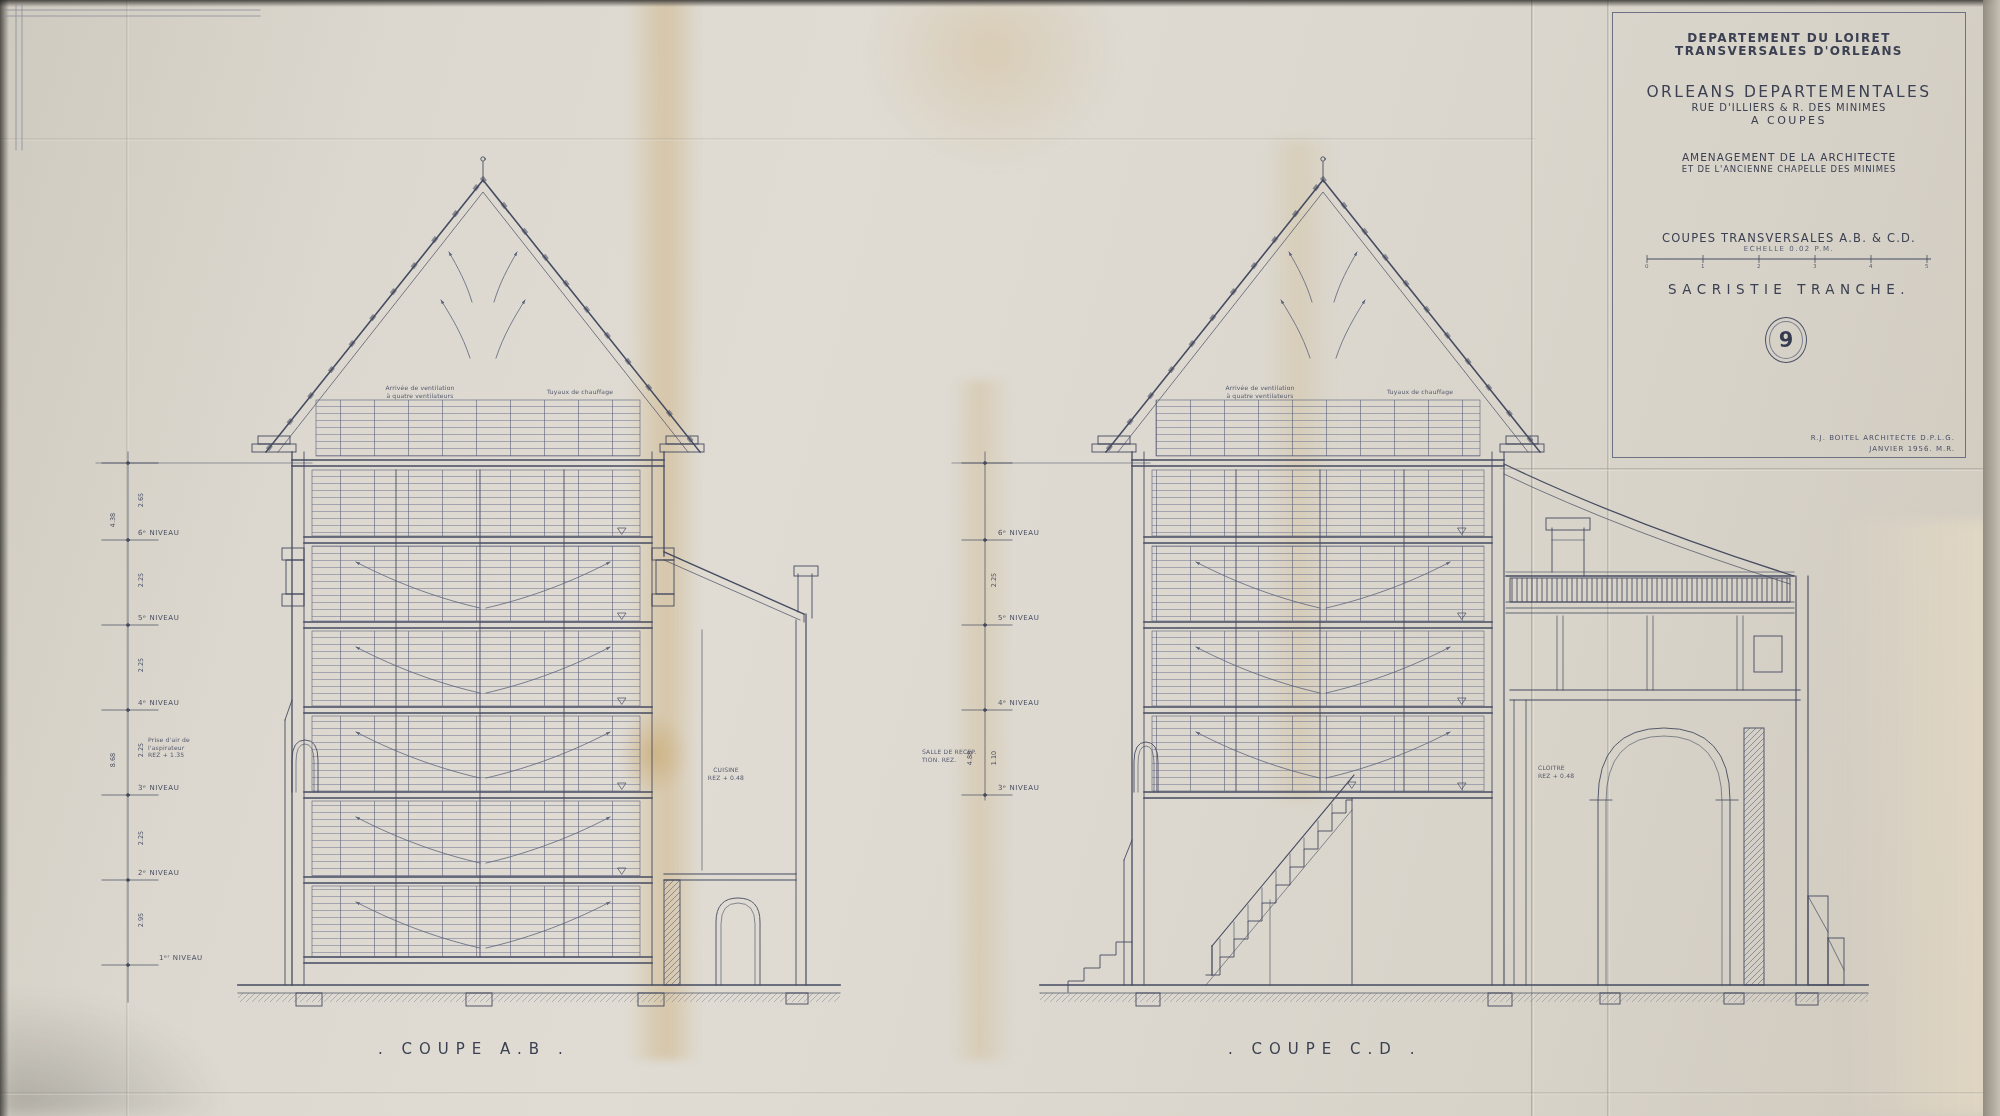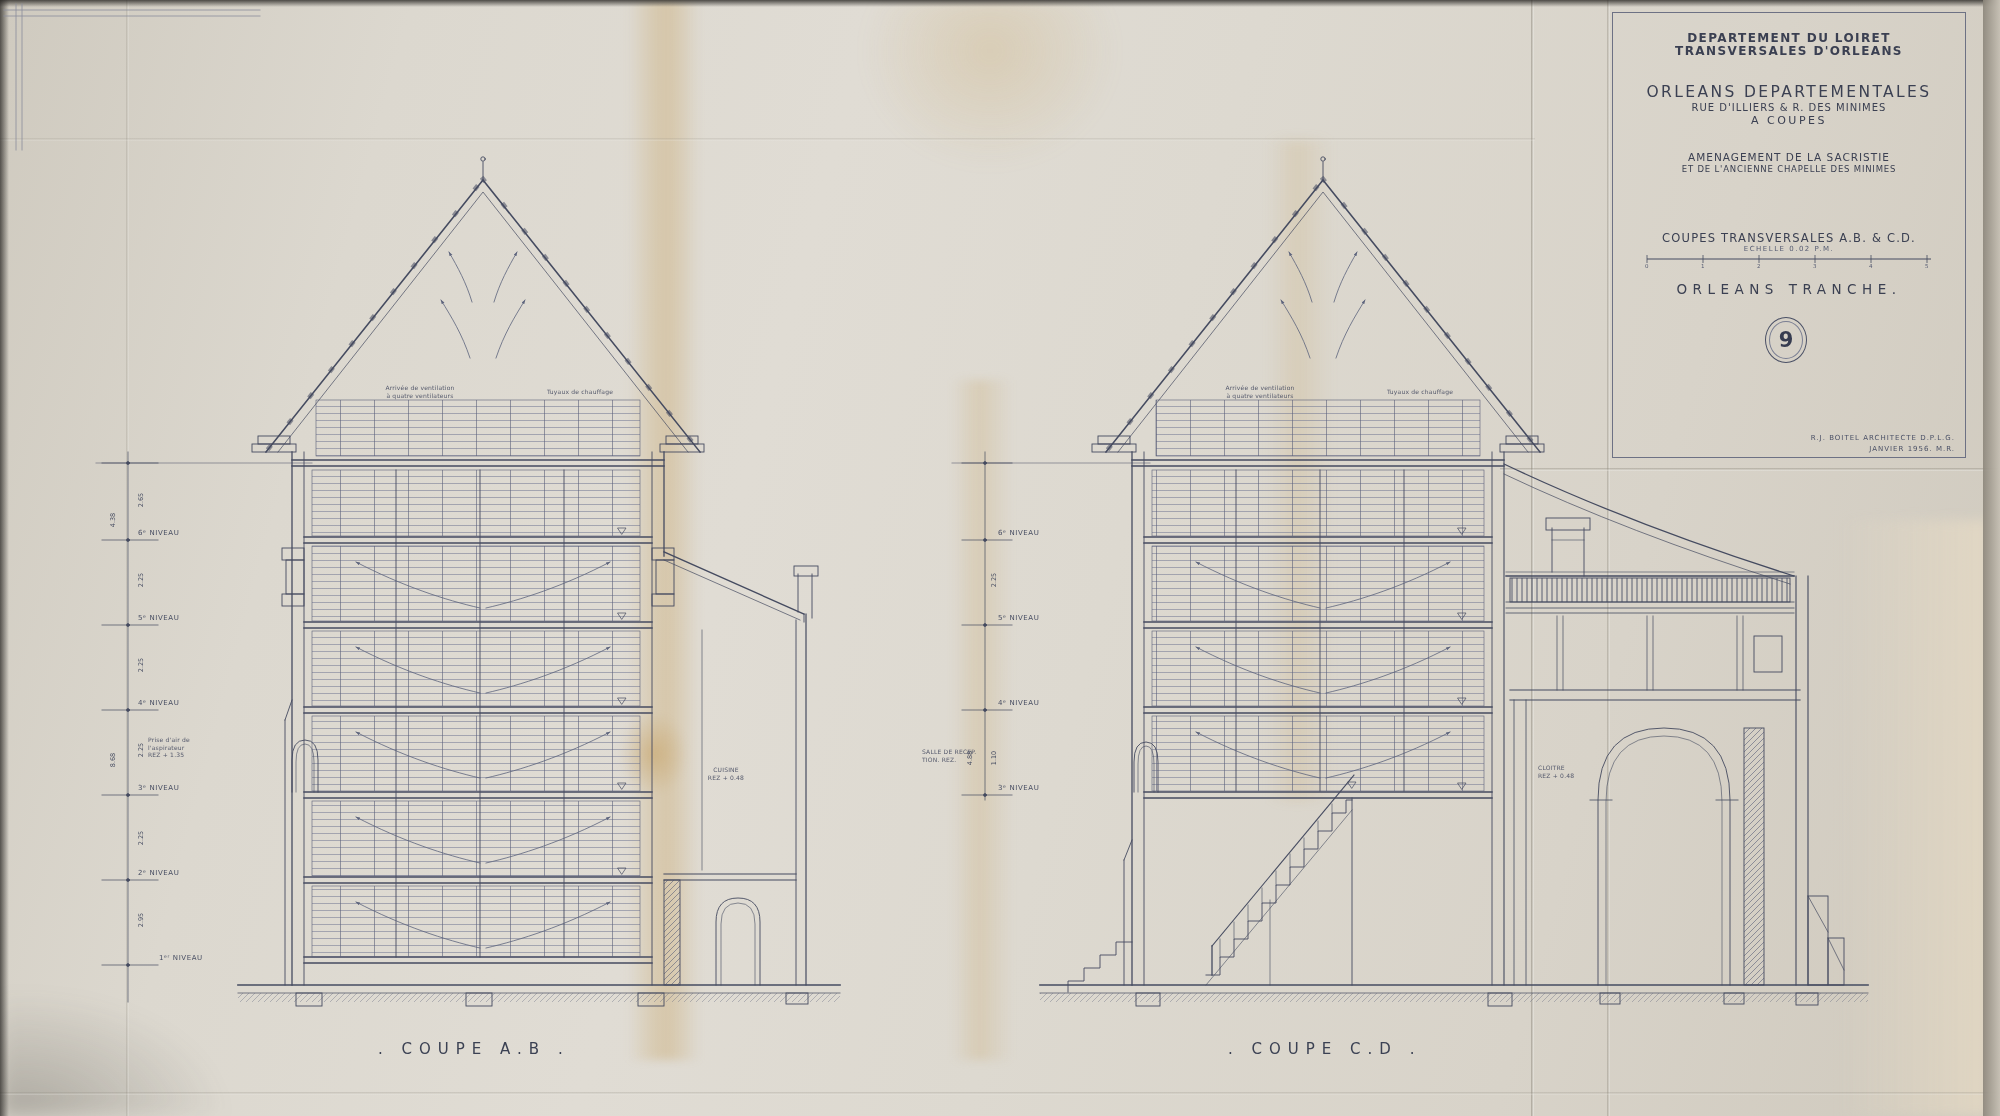--- a/index.html
+++ b/index.html
@@ -375,35 +375,35 @@
 
   <div class="cut-label" style="left:378px;top:1040px;">. COUPE A.B .</div>
   <div class="cut-label" style="left:1228px;top:1040px;">. COUPE C.D .</div>
 
   <div id="tblock">
     <div class="tb tb-dept" style="top:18px;">DEPARTEMENT DU LOIRET</div>
     <div class="tb tb-dept" style="top:31px;">TRANSVERSALES D'ORLEANS</div>
     <div class="tb tb-main" style="top:70px;">ORLEANS DEPARTEMENTALES</div>
     <div class="tb tb-addr" style="top:89px;">RUE D'ILLIERS &amp; R. DES MINIMES</div>
     <div class="tb tb-city" style="top:101px;">A COUPES</div>
-    <div class="tb tb-proj1" style="top:138px;">AMENAGEMENT DE LA SACRISTIE</div>
+    <div class="tb tb-proj1" style="top:138px;">AMENAGEMENT DE LA ARCHITECTE</div>
     <div class="tb tb-proj2" style="top:151px;">ET DE L'ANCIENNE CHAPELLE DES MINIMES</div>
     <div class="tb tb-dt" style="top:218px;">COUPES TRANSVERSALES A.B. &amp; C.D.</div>
     <div class="tb tb-scale" style="top:232px;">ECHELLE 0.02 P.M.</div>
     <svg class="abs" style="left:30px;top:240px;" width="292" height="16" viewBox="0 0 292 16">
       <path d="M4,6H288" stroke="#454b60" stroke-width="1"></path>
       <path d="M4,2V10 M60,2V10 M116,2V10 M172,2V10 M228,2V10 M284,2V10" stroke="#454b60" stroke-width="0.8"></path>
       <text class="scale-tick-label" x="2" y="15">0</text>
       <text class="scale-tick-label" x="58" y="15">1</text>
       <text class="scale-tick-label" x="114" y="15">2</text>
       <text class="scale-tick-label" x="170" y="15">3</text>
       <text class="scale-tick-label" x="226" y="15">4</text>
       <text class="scale-tick-label" x="282" y="15">5</text>
     </svg>
-    <div class="tb tb-phase" style="top:268px;">ORLEANS TRANCHE.</div>
+    <div class="tb tb-phase" style="top:268px;">SACRISTIE TRANCHE.</div>
     <div id="sheetnum">
       <div class="inner">
           <span>9</span>
         </div>
     </div>
     <div class="tb-arch" style="top:421px;">R.J. BOITEL ARCHITECTE D.P.L.G.</div>
     <div class="tb-arch" style="top:432px;">JANVIER 1956. M.R.</div>
   </div>
 
 </div>

